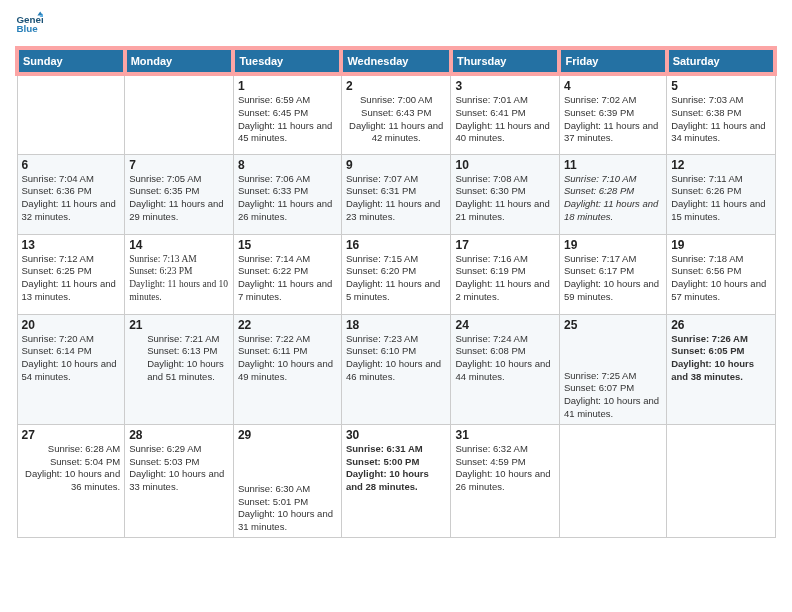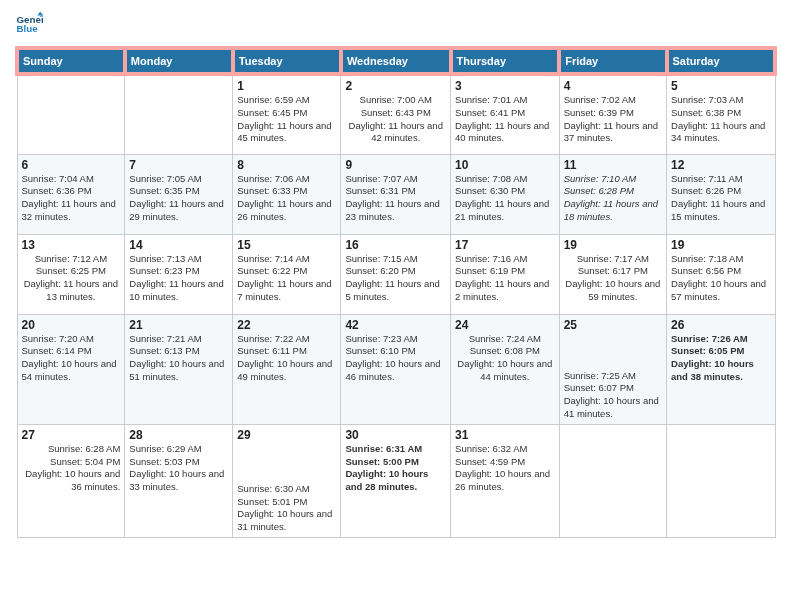--- a/index.html
+++ b/index.html
@@ -193,27 +193,27 @@
           <td>
             <span class="day-num">12</span>
             <div class="day-info" style="white-space: pre-line;">Sunrise: 7:11 AM
 Sunset: 6:26 PM
 Daylight: 11 hours and 15 minutes.</div>
           </td>
         </tr>
         <tr>
           <td>
             <span class="day-num">13</span>
-            <div class="day-info" style="white-space: pre-line; text-align: center;">Sunrise: 7:12 AM
+            <div class="day-info" style="white-space: pre-line;">Sunrise: 7:12 AM
 Sunset: 6:25 PM
 Daylight: 11 hours and 13 minutes.</div>
           </td>
           <td>
             <span class="day-num">14</span>
-            <div class="day-info" style="white-space: pre-line;">Sunrise: 7:13 AM
+            <div class="day-info" style="white-space: pre-line; font-family: Liberation Serif, serif;">Sunrise: 7:13 AM
 Sunset: 6:23 PM
 Daylight: 11 hours and 10 minutes.</div>
           </td>
           <td>
             <span class="day-num">15</span>
             <div class="day-info" style="white-space: pre-line;">Sunrise: 7:14 AM
 Sunset: 6:22 PM
 Daylight: 11 hours and 7 minutes.</div>
           </td>
           <td>
@@ -223,59 +223,59 @@
 Daylight: 11 hours and 5 minutes.</div>
           </td>
           <td>
             <span class="day-num">17</span>
             <div class="day-info" style="white-space: pre-line;">Sunrise: 7:16 AM
 Sunset: 6:19 PM
 Daylight: 11 hours and 2 minutes.</div>
           </td>
           <td>
             <span class="day-num">19</span>
-            <div class="day-info" style="white-space: pre-line; text-align: center;">Sunrise: 7:17 AM
+            <div class="day-info" style="white-space: pre-line;">Sunrise: 7:17 AM
 Sunset: 6:17 PM
 Daylight: 10 hours and 59 minutes.</div>
           </td>
           <td>
             <span class="day-num">19</span>
             <div class="day-info" style="white-space: pre-line;">Sunrise: 7:18 AM
 Sunset: 6:56 PM
 Daylight: 10 hours and 57 minutes.</div>
           </td>
         </tr>
         <tr>
           <td>
             <span class="day-num">20</span>
             <div class="day-info" style="white-space: pre-line;">Sunrise: 7:20 AM
 Sunset: 6:14 PM
 Daylight: 10 hours and 54 minutes.</div>
           </td>
           <td>
             <span class="day-num">21</span>
-            <div class="day-info" style="white-space: pre-line;">Sunrise: 7:21 AM
+            <div class="day-info" style="white-space: pre-line; margin-left: 18px;">Sunrise: 7:21 AM
 Sunset: 6:13 PM
 Daylight: 10 hours and 51 minutes.</div>
           </td>
           <td>
             <span class="day-num">22</span>
             <div class="day-info" style="white-space: pre-line;">Sunrise: 7:22 AM
 Sunset: 6:11 PM
 Daylight: 10 hours and 49 minutes.</div>
           </td>
           <td>
-            <span class="day-num">42</span>
+            <span class="day-num">18</span>
             <div class="day-info" style="white-space: pre-line;">Sunrise: 7:23 AM
 Sunset: 6:10 PM
 Daylight: 10 hours and 46 minutes.</div>
           </td>
           <td>
             <span class="day-num">24</span>
-            <div class="day-info" style="white-space: pre-line; text-align: center;">Sunrise: 7:24 AM
+            <div class="day-info" style="white-space: pre-line;">Sunrise: 7:24 AM
 Sunset: 6:08 PM
 Daylight: 10 hours and 44 minutes.</div>
           </td>
           <td>
             <span class="day-num">25</span>
             <div class="day-info" style="white-space: pre-line; margin-top: 38px;">Sunrise: 7:25 AM
 Sunset: 6:07 PM
 Daylight: 10 hours and 41 minutes.</div>
           </td>
           <td>

